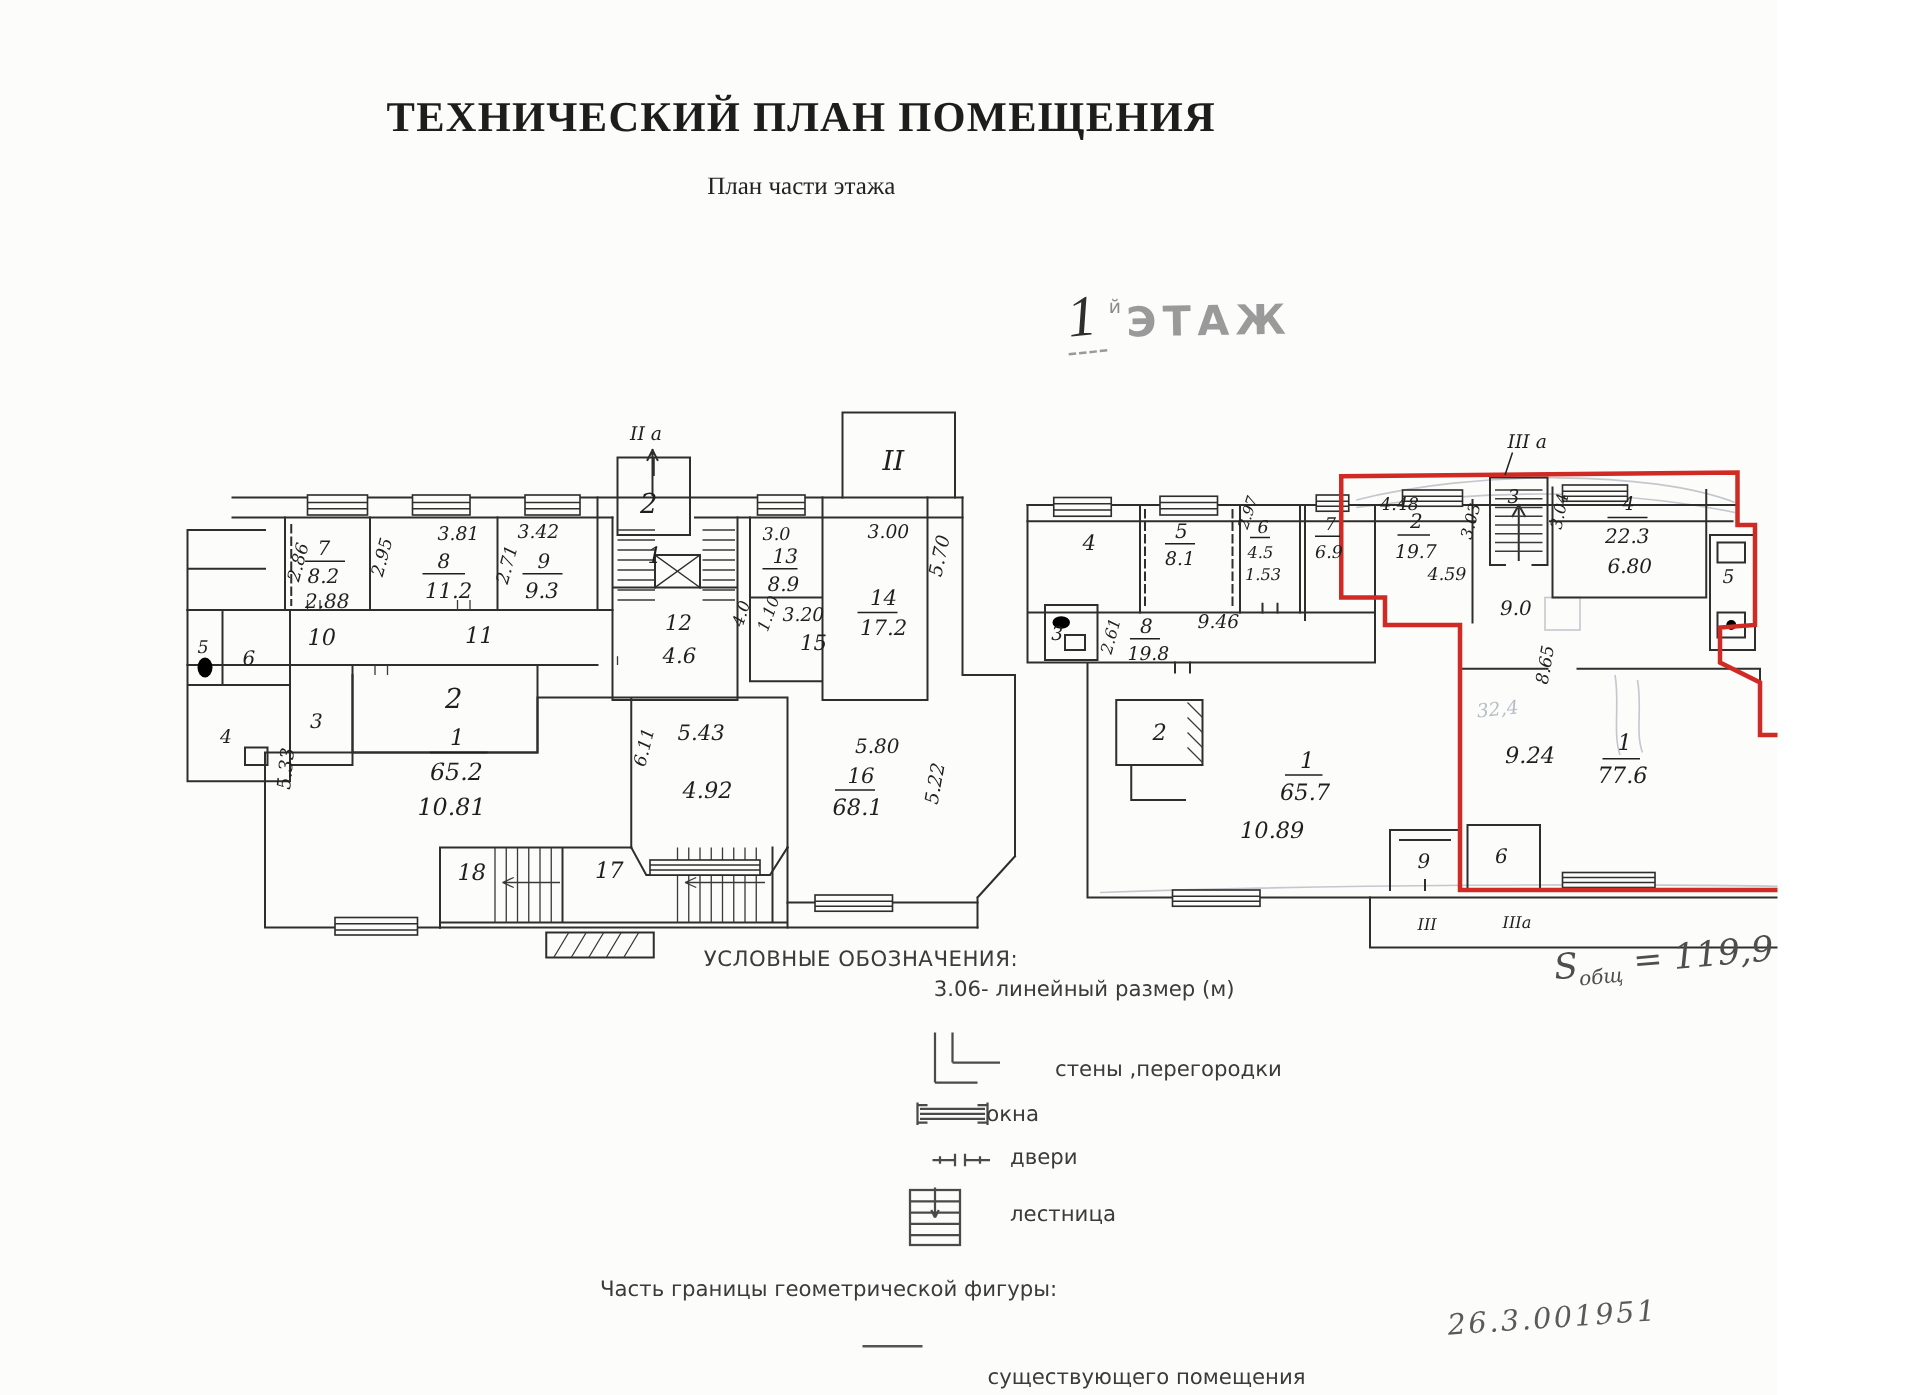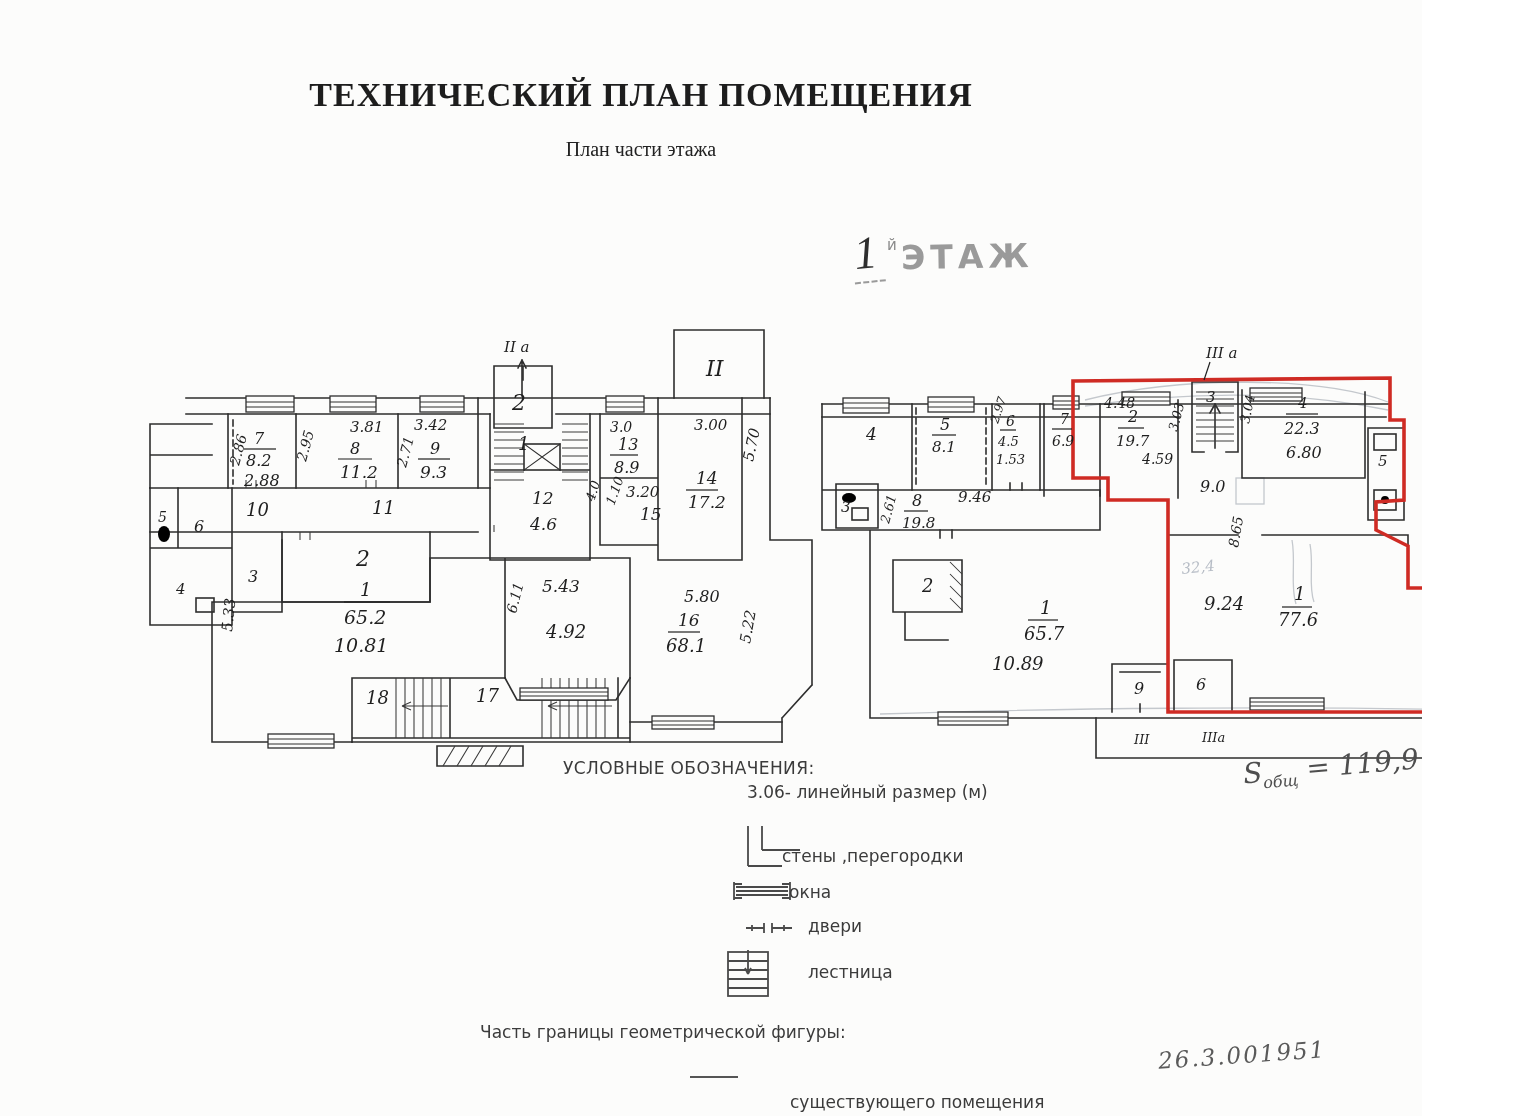--- a/index.html
+++ b/index.html
@@ -380,21 +380,21 @@
     </g>
   </svg>
 
   <div class="abs leg-h" style="left:563px;top:758px;">УСЛОВНЫЕ ОБОЗНАЧЕНИЯ:</div>
   <div class="abs leg-t" style="left:737px;top:782px;margin-left:10px;">3.06- линейный размер (м)</div>
 
   <svg class="abs leg-sym" style="left:742px;top:822px;" width="70" height="48">
     <path d="M6,4 V44 M6,44 H40"></path>
     <path d="M20,4 V28 M20,28 H58"></path>
   </svg>
-  <div class="abs leg-t" style="left:782px;top:846px;">стены ,перегородки</div>
+  <div class="abs leg-t" style="left:844px;top:846px;">стены ,перегородки</div>
 
   <svg class="abs leg-sym" style="left:726px;top:878px;" width="72" height="26">
     <path d="M8,4 V22 M8,6 H16 M8,20 H16 M64,4 V22 M56,6 H64 M56,20 H64"></path>
     <path d="M10,9 H62 M10,13 H62 M10,17 H62"></path>
   </svg>
   <div class="abs leg-t" style="left:789px;top:882px;">окна</div>
 
   <svg class="abs leg-sym" style="left:742px;top:918px;" width="64" height="20">
     <path d="M4,10 H22 M30,10 H50 M22,5 V15 M30,5 V15 M10,7 V13 M42,7 V13"></path>
   </svg>

